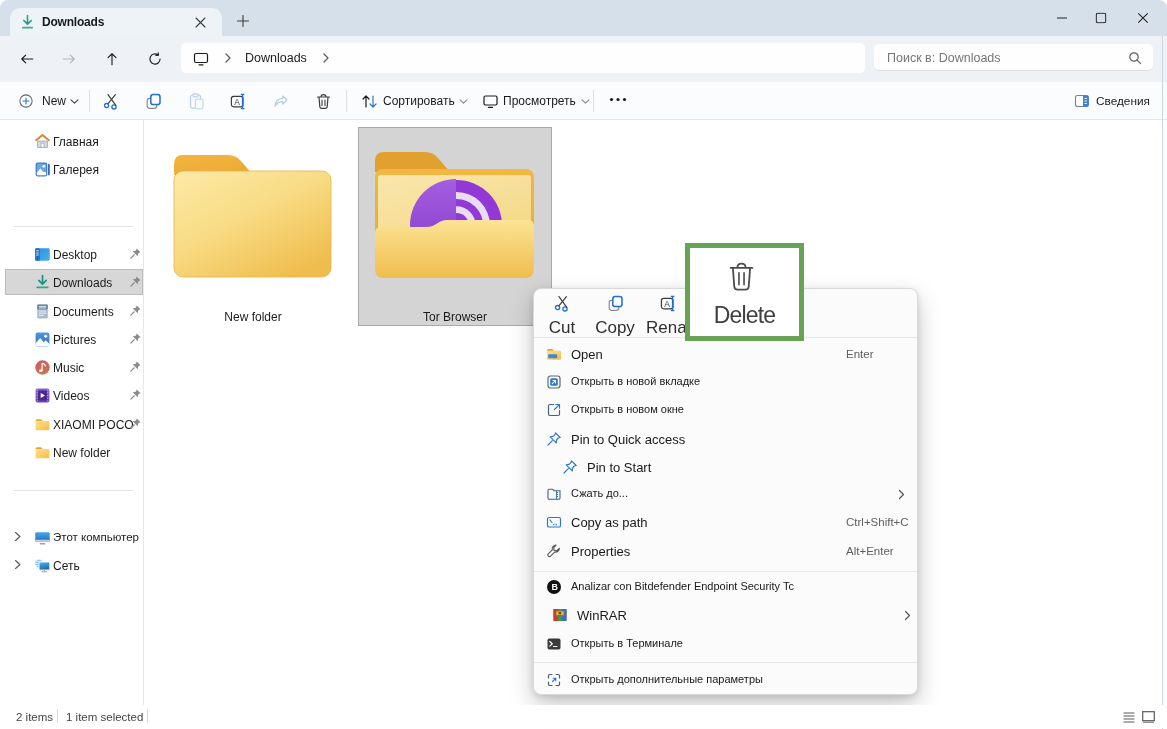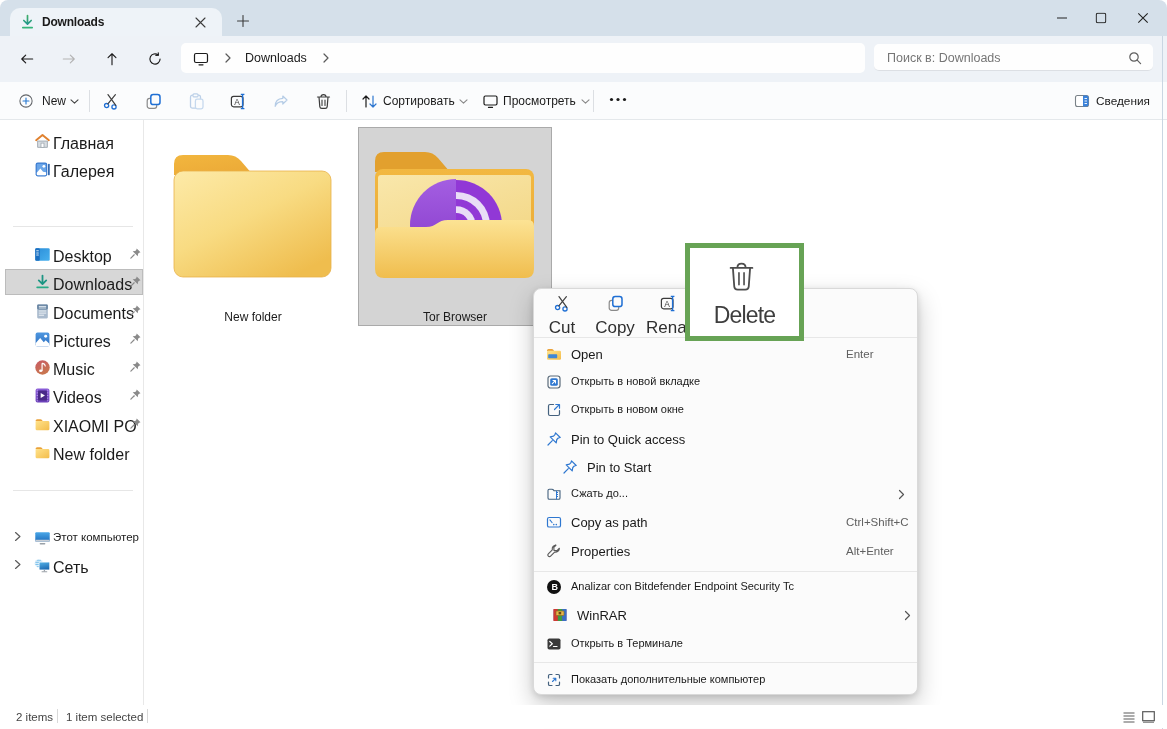--- a/index.html
+++ b/index.html
@@ -24,21 +24,21 @@
 
 .toolbar { position:absolute; left:0; top:82px; width:100%; height:38px; background:#fbfcfd; border-bottom:1px solid #e4e8eb; }
 .tsep { position:absolute; top:8px; width:1px; height:22px; background:#dcdfe3; }
 .tbtxt { position:absolute; font-size:12.5px; color:#1b1b1b; top:12px; }
 .tbico { position:absolute; top:11px; }
 .chev { position:absolute; top:16px; }
 
 .sidebar { position:absolute; left:0; top:120px; width:144px; height:585px; background:#fff; border-right:1px solid #e8e8e8; }
 .sitem { position:absolute; left:0; width:144px; height:28px; }
 .sitem .sico { position:absolute; left:34px; top:6px; }
-.sitem .stxt { position:absolute; left:53px; top:8px; font-size:16px; color:#1b1b1b; white-space:nowrap; }
+.sitem .stxt { position:absolute; left:53px; top:8px; font-size:12px; color:#1b1b1b; white-space:nowrap; }
 .sitem .spin { position:absolute; left:129px; top:7px; }
 .sitem .schev { position:absolute; left:13px; top:8px; }
 .ssel { position:absolute; left:5px; top:1px; width:138px; height:26px; background:#d7d7d7; border:1px solid #bcbcbc; }
 .ssep { position:absolute; left:13px; width:120px; height:1px; background:#e6e6e6; }
 
 .content { position:absolute; left:145px; top:120px; width:1018px; height:585px; background:#fff; }
 
 .statusbar { position:absolute; left:0; top:705px; width:100%; height:23px; background:#fff; }
 .statusbar .st { position:absolute; top:6px; font-size:11.5px; color:#444; }
 .stsep { position:absolute; top:4px; width:1px; height:14px; background:#d9d9d9; }
@@ -577,21 +577,21 @@
           <path d="M7.5 10.5 H11" stroke="#fff" stroke-width="1.2" stroke-linecap="round"></path>
         </svg>
       <span class="mtxt">Открыть в Терминале</span>
     </div>
     <div class="msep" style="top:373px;"></div>
     <div class="mrow" style="top:377px;">
       <svg class="mico" width="16" height="16" viewBox="0 0 16 16">
           <path d="M6 2.5 H3.8 Q2.5 2.5 2.5 3.8 V6 M10 2.5 H12.2 Q13.5 2.5 13.5 3.8 V6 M6 13.5 H3.8 Q2.5 13.5 2.5 12.2 V10 M10 13.5 H12.2 Q13.5 13.5 13.5 12.2 V10" stroke="#44617e" stroke-width="1.2" fill="none" stroke-linecap="round"></path>
           <path d="M6.5 9.5 L9.7 6.3 M7.2 6.2 H9.8 V8.8" stroke="#2e77d0" stroke-width="1.1" fill="none" stroke-linecap="round" stroke-linejoin="round"></path>
         </svg>
-      <span class="mtxt">Показать дополнительные компьютер</span>
+      <span class="mtxt">Открыть дополнительные параметры</span>
     </div>
   </div>
 
   <div class="greenbox">
     <svg style="position:absolute; left:38px; top:14px; filter:blur(0.5px);" width="27" height="29" viewBox="0 0 28 32">
         <path d="M2 6.5 H26" stroke="#4d4d4d" stroke-width="2" stroke-linecap="round"></path>
         <path d="M9.5 6 C9.5 2.8 11.3 1.8 14 1.8 C16.7 1.8 18.5 2.8 18.5 6" stroke="#4d4d4d" stroke-width="2" fill="none"></path>
         <path d="M4.5 6.5 L6 27 C6.2 29.3 7.5 30.5 9.8 30.5 H18.2 C20.5 30.5 21.8 29.3 22 27 L23.5 6.5" stroke="#4d4d4d" stroke-width="2" fill="none"></path>
         <path d="M11.2 12 V25 M16.8 12 V25" stroke="#4d4d4d" stroke-width="1.8" stroke-linecap="round"></path>
       </svg>

